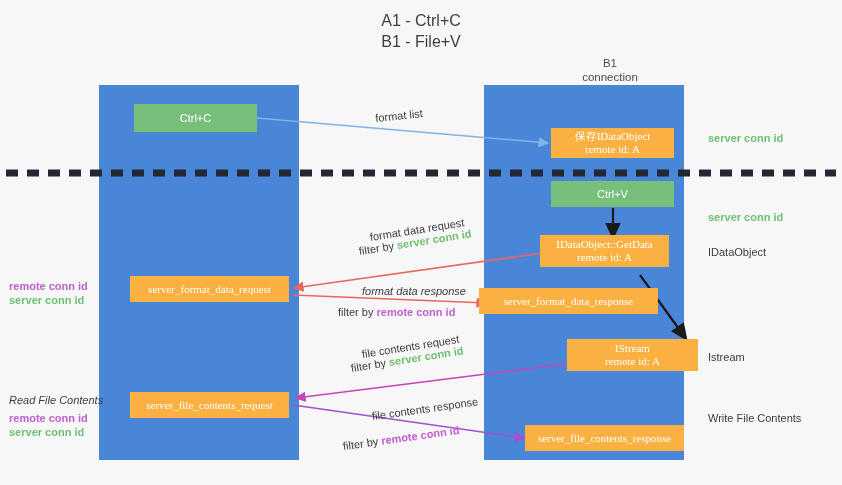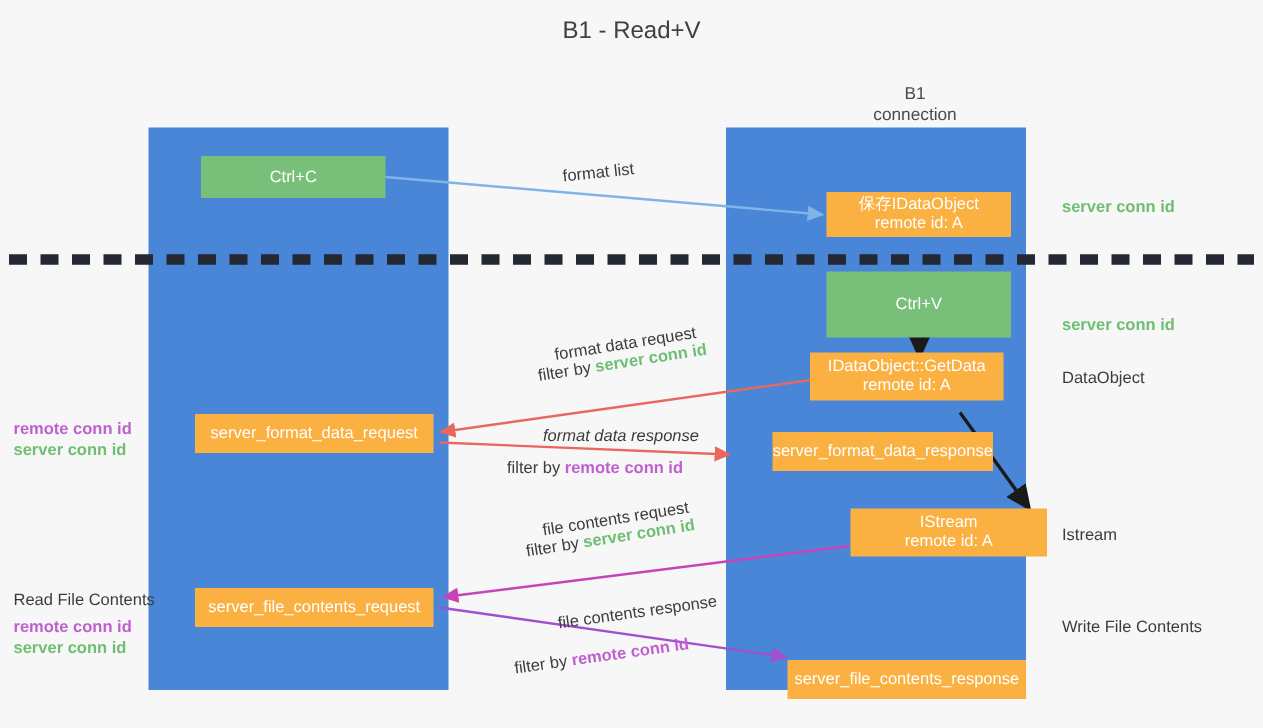--- a/index.html
+++ b/index.html
@@ -40,21 +40,21 @@
     display:flex;flex-direction:column;
     align-items:center;justify-content:center;
     color:#ffffff;font-size:11px;line-height:13px;
     text-align:center;
     padding:2px 4px;
   }
   .green{background:#78c07a;}
   .orange{background:#fbb košt;}
   .orange{background:#fbb040;}
   .orange{background:#fcb council;}
-  .orange{background:#fbb042;}
+  .orange{background:#fbb042;font-family:Liberation Serif, serif;}
 
   
   #vec{position:absolute;left:0;top:0;width:842px;height:485px;pointer-events:none;}
 
   
   .side{font-size:11px;line-height:14px;font-weight:bold;}
   .green-t{color:#6fbf73;}
   .purple-t{color:#c05fd0;}
   .plain-t{color:#3c3c3c;font-weight:normal;}
 
@@ -65,21 +65,22 @@
   .rot-up{transform:rotate(-8deg);transform-origin:left bottom;}
   .rot-up2{transform:rotate(-6deg);transform-origin:left bottom;}
   .rot-up3{transform:rotate(-9deg);transform-origin:left bottom;}
 </style>
 </head>
 <body>
 
 <div id="stage">
 
   <div class="abs" id="title">
-    <div>B1 - Read+V</div>
+    <div>A1 - Ctrl+C</div>
+    <div>B1 - File+V</div>
   </div>
 
   <div class="abs col-head" id="head-b1">
     <div>B1</div>
     <div>connection</div>
   </div>
 
   <div class="abs lane" id="lane-a"></div>
   <div class="abs lane" id="lane-b"></div>
 
@@ -129,39 +130,39 @@
 
   <div class="abs box orange" style="left:130px;top:392px;width:159px;height:26px;">
     <span>server_file_contents_request</span>
   </div>
 
   <div class="abs box orange" style="left:551px;top:128px;width:123px;height:30px;">
     <span>保存IDataObject</span>
     <span>remote id: A</span>
   </div>
 
-  <div class="abs box green" style="left:551px;top:181px;width:123px;height:44px;">
+  <div class="abs box green" style="left:551px;top:181px;width:123px;height:26px;">
     <span>Ctrl+V</span>
   </div>
 
   <div class="abs box orange" style="left:540px;top:235px;width:129px;height:32px;">
     <span>IDataObject::GetData</span>
     <span>remote id: A</span>
   </div>
 
-  <div class="abs box orange" style="left:515px;top:288px;width:147px;height:26px;">
+  <div class="abs box orange" style="left:479px;top:288px;width:179px;height:26px;">
     <span>server_format_data_response</span>
   </div>
 
   <div class="abs box orange" style="left:567px;top:339px;width:131px;height:32px;">
     <span>IStream</span>
     <span>remote id: A</span>
   </div>
 
-  <div class="abs box orange" style="left:525px;top:425px;width:159px;height:26px;margin-top:15px;">
+  <div class="abs box orange" style="left:525px;top:425px;width:159px;height:26px;">
     <span>server_file_contents_response</span>
   </div>
 
   <div class="abs edge-lbl rot-up2" style="left:376px;top:111px;">
     <span>format list</span>
   </div>
 
   <div class="abs edge-lbl rot-up3" style="left:371px;top:230px;">
     <span>format data request</span>
   </div>
@@ -190,35 +191,35 @@
     <span>filter by </span><span class="p">remote conn id</span>
   </div>
 
   <div class="abs side green-t" style="left:708px;top:131px;">
     <span>server conn id</span>
   </div>
   <div class="abs side green-t" style="left:708px;top:210px;">
     <span>server conn id</span>
   </div>
   <div class="abs side plain-t" style="left:708px;top:245px;">
-    <span>DataObject</span>
+    <span>IDataObject</span>
   </div>
   <div class="abs side plain-t" style="left:708px;top:350px;">
     <span>Istream</span>
   </div>
   <div class="abs side plain-t" style="left:708px;top:411px;">
     <span>Write File Contents</span>
   </div>
 
   <div class="abs side" style="left:9px;top:279px;">
     <div class="purple-t">remote conn id</div>
     <div class="green-t">server conn id</div>
   </div>
 
-  <div class="abs side plain-t" style="left:9px;top:393px;">
+  <div class="abs side plain-t" style="left:9px;top:393px;font-style:italic;">
     <span>Read File Contents</span>
   </div>
   <div class="abs side" style="left:9px;top:411px;">
     <div class="purple-t">remote conn id</div>
     <div class="green-t">server conn id</div>
   </div>
 
 </div>
 
 </body></html>

